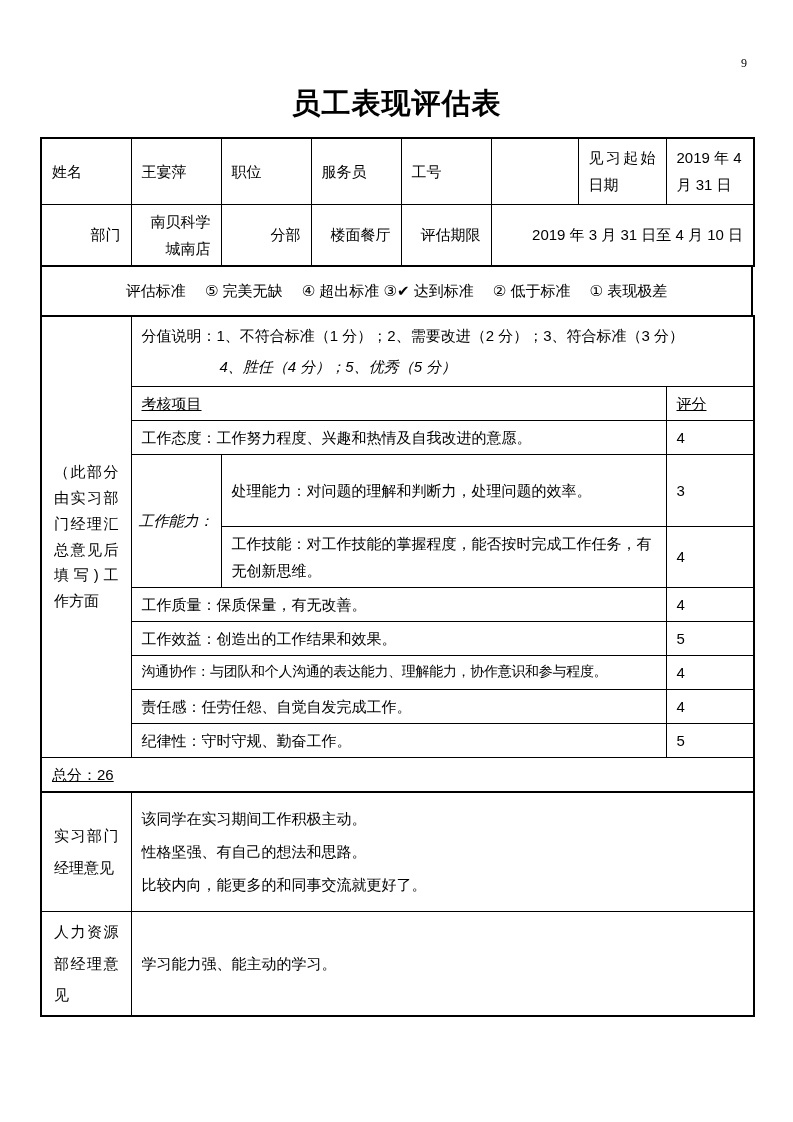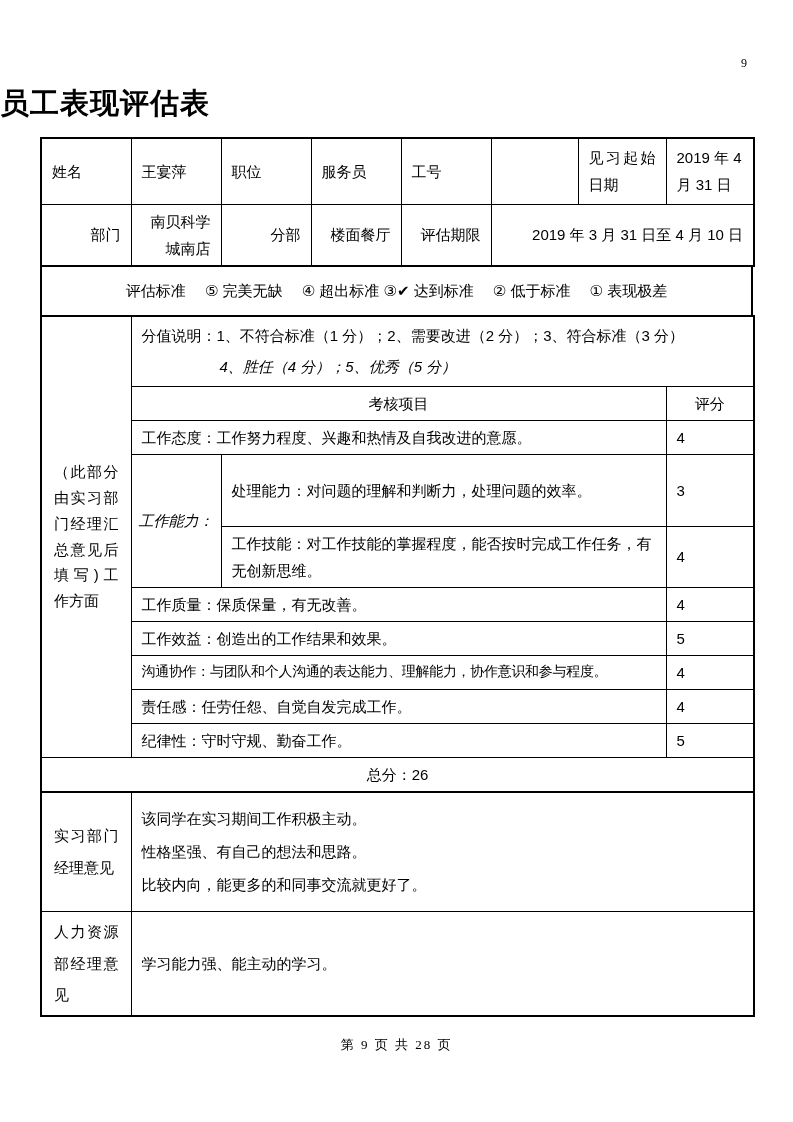--- a/index.html
+++ b/index.html
@@ -11,39 +11,39 @@
     color: #000;
     font-family: "Liberation Sans", "DejaVu Sans", sans-serif;
     overflow: hidden;
   }
   .page-number {
     position: absolute; top: 56px; right: 46px;
     font-size: 12px; font-family: "Liberation Serif", serif;
   }
   .title {
     position: absolute; top: 84px; left: 0;
-    width: 100%; text-align: left;
+    width: 100%; text-align: center;
     font-size: 29px; font-weight: bold; letter-spacing: 1px;
   }
   .doc { position: absolute; left: 40px; top: 137px; width: 713px; }
   table.tbl {
     width: 713px; border-collapse: collapse; table-layout: fixed;
     border: 2px solid #000;
   }
   table.tbl + table.tbl { margin-top: -2px; }
   td {
     border: 1px solid #000;
     padding: 3px 10px;
     font-size: 15px;
     line-height: 1.8;
     vertical-align: middle;
     word-break: break-all;
     overflow: hidden;
   }
-  .center { text-align: center; }
+  .center { text-align: left; text-decoration: underline; }
   .just { text-align: justify; }
   .r-info1 td { height: 66px; }
   .r-info2 td { height: 52px; text-align: right; }
   .r-criteria td { height: 50px; text-align: center; }
   .notes { line-height: 2.1; }
   .notes .indent { padding-left: 78px; font-style: italic; }
   .side {
     text-align: justify;
     line-height: 1.73;
     padding: 4px 12px;
@@ -194,15 +194,14 @@
         <td class="comment-label">人力资源部经理意见</td>
         <td class="comment-text">
           <div>学习能力强、能主动的学习。</div>
         </td>
       </tr>
     </tbody>
       </table>
 
   </div>
 
-  <div class="footer">第 9 页 共 28 页</div>
 
 </div>
 
 </body></html>

